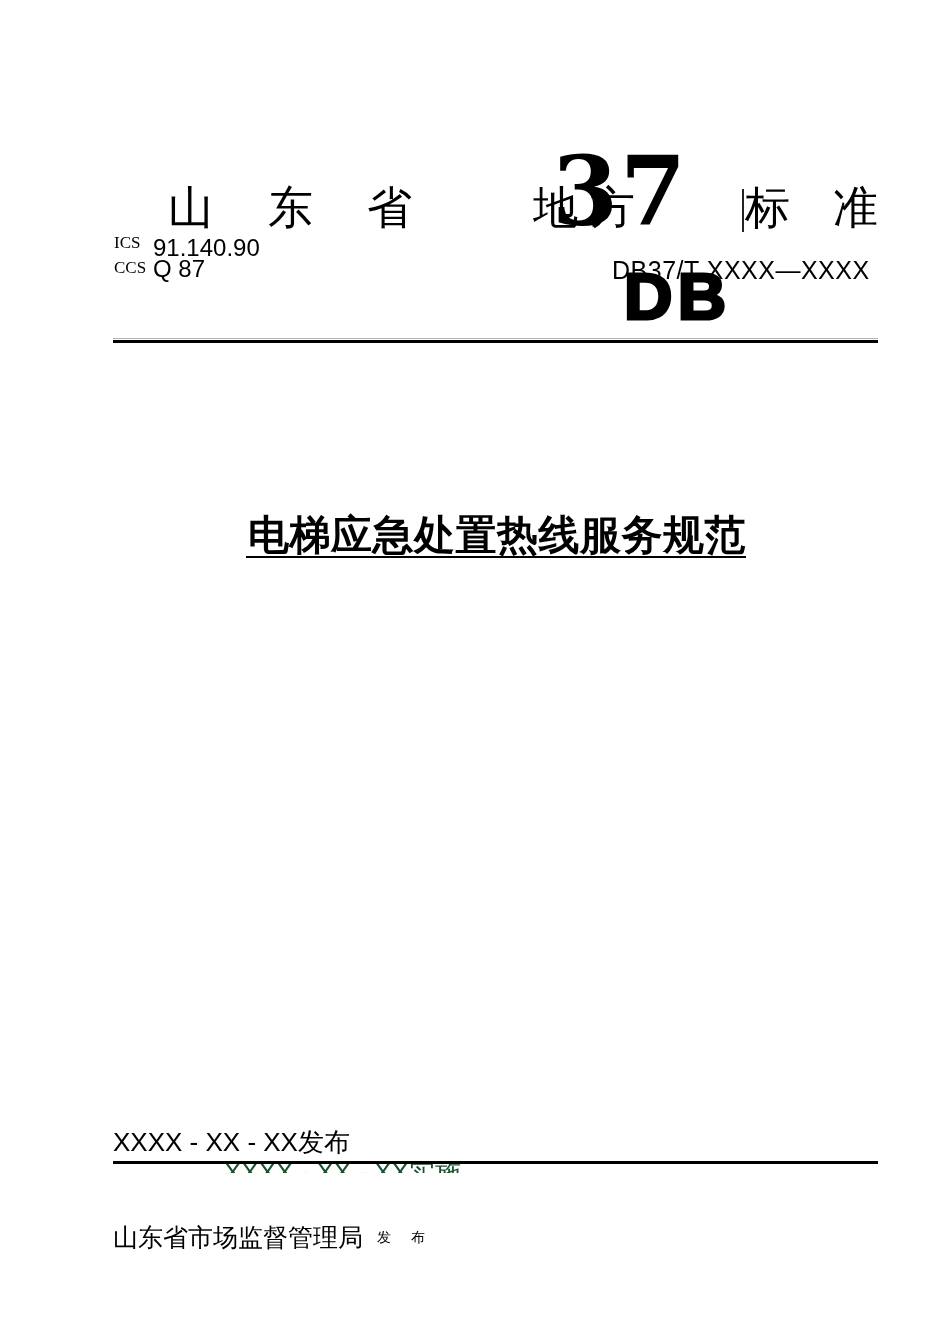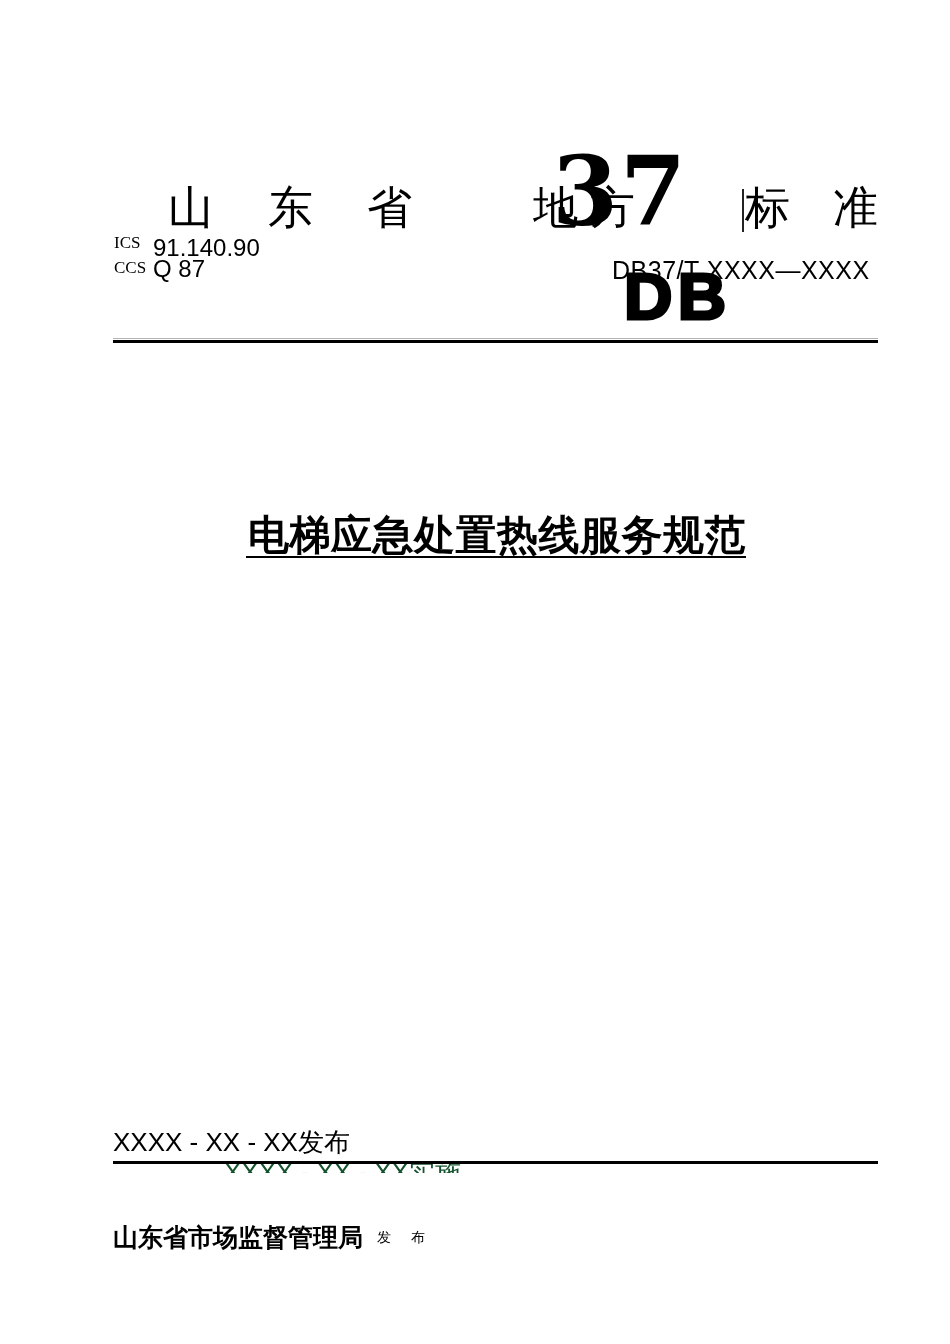--- a/index.html
+++ b/index.html
@@ -56,21 +56,21 @@
     font-size:25px;z-index:3;
   }
 
   .issue-date{top:1129px;left:113px;font-size:26px;}
   .impl-clip{
     top:1164px;left:224px;width:250px;height:9px;
     overflow:hidden;z-index:1;
   }
   .impl-clip span{display:block;margin-top:-5px;font-size:26px;color:#14532d;line-height:1;white-space:nowrap;}
 
-  .publisher{top:1225px;left:113px;font-size:25px;font-weight:700;text-align:right;}
+  .publisher{top:1225px;left:113px;font-size:25px;font-weight:400;text-align:right;}
   .issue-label{top:1230px;left:377px;font-size:14px;letter-spacing:8px;font-weight:400;}
 </style>
 </head>
 <body>
 
 <div class="page">
 
   <span class="abs hdr-char" style="left:168px">山</span>
   <span class="abs hdr-char" style="left:268px">东</span>
   <span class="abs hdr-char" style="left:367px">省</span>

